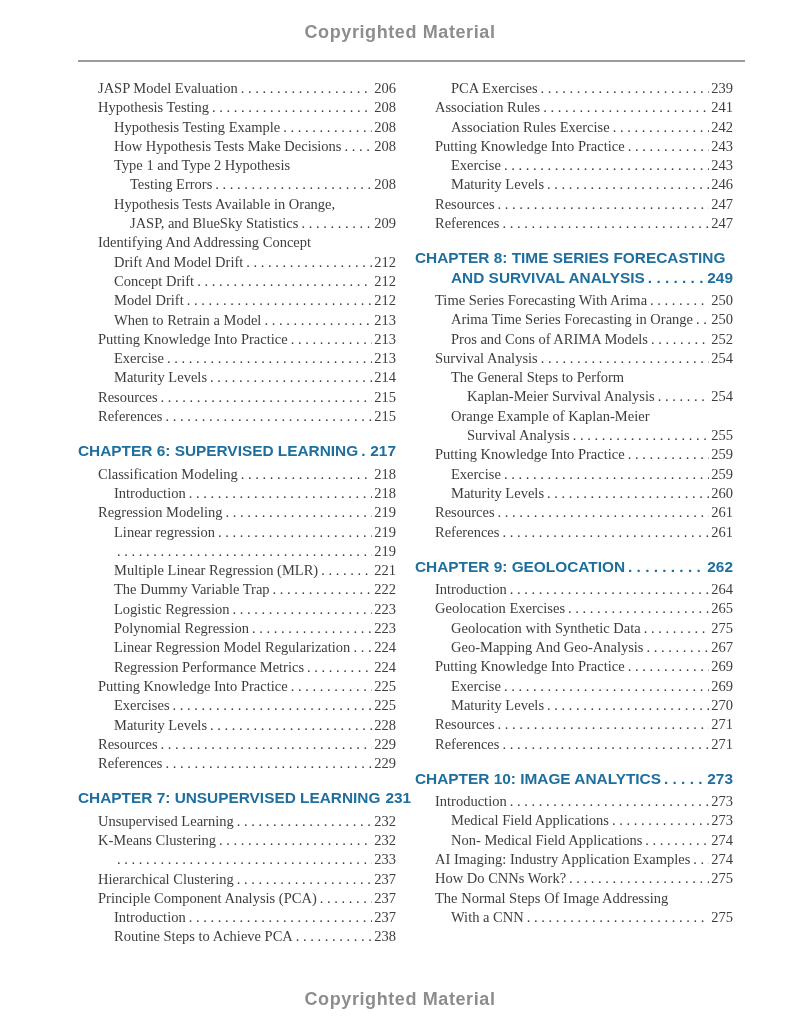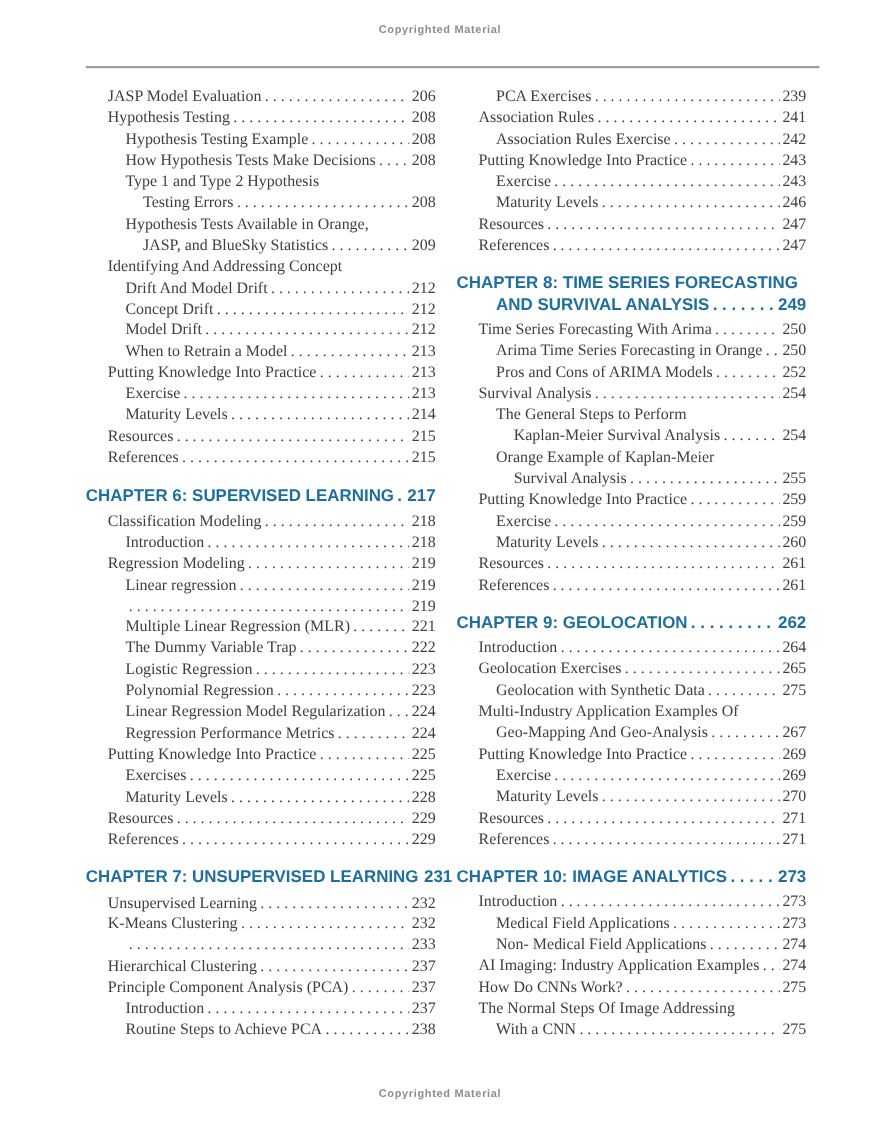--- a/index.html
+++ b/index.html
@@ -8,21 +8,21 @@
     width:800px;height:1033px;
     background:#ffffff;
     overflow:hidden;
     font-family:"Liberation Serif", serif;
   }
   .copy-banner{
     position:absolute;left:0;width:800px;
     text-align:center;
     font-family:"Liberation Sans", sans-serif;
     font-weight:700;
-    font-size:10px;
+    font-size:18px;
     letter-spacing:0.6px;
     color:var(--gray,#8d8d8d);
   }
   .copy-top{top:22px;}
   .copy-bottom{top:989px;}
   .rule{
     position:absolute;
     left:78px;top:60px;
     width:667px;height:2px;
     background:#9c9c9c;
@@ -412,23 +412,20 @@
         <div class="row item ind1">
           <span class="label">Geolocation Exercises</span>
           <span class="leader"></span>
           <span class="pg">265</span>
         </div>
         <div class="row item ind2">
           <span class="label">Geolocation with Synthetic Data</span>
           <span class="leader"></span>
           <span class="pg">275</span>
         </div>
-        <div class="row item ind1">
-          <span class="label">Multi-Industry Application Examples Of</span>
-        </div>
         <div class="row item ind2">
           <span class="label">Geo-Mapping And Geo-Analysis</span>
           <span class="leader"></span>
           <span class="pg">267</span>
         </div>
         <div class="row item ind1">
           <span class="label">Putting Knowledge Into Practice</span>
           <span class="leader"></span>
           <span class="pg">269</span>
         </div>

